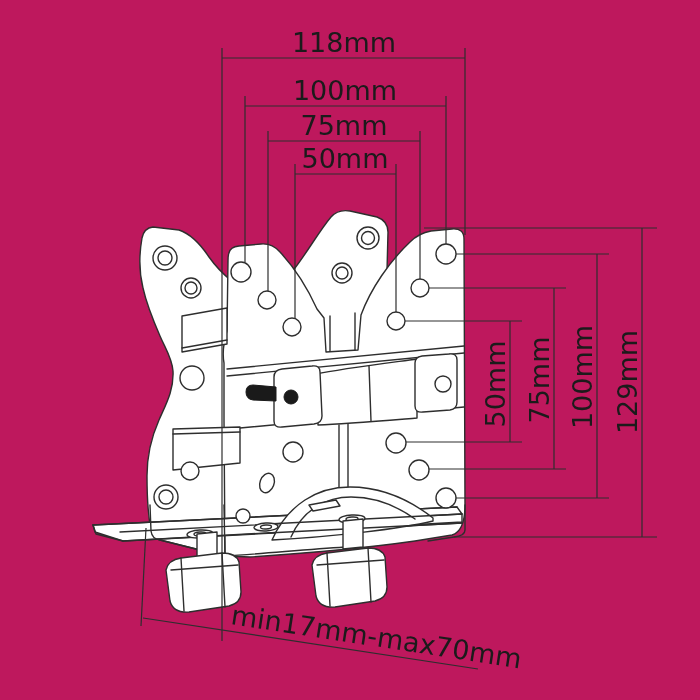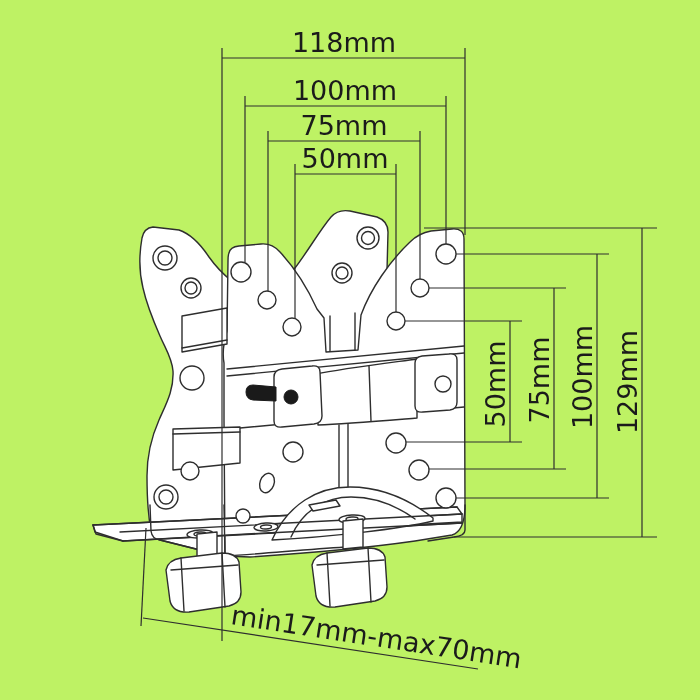--- a/index.html
+++ b/index.html
@@ -1,16 +1,16 @@
 <!DOCTYPE html>
 <html><head>
 <meta charset="utf-8">
 <style>
   html,body{margin:0;padding:0;background:#ffffff;}
-  .canvas{width:700px;height:700px;background:#bef264;position:relative;overflow:hidden;
+  .canvas{width:700px;height:700px;background:#be185d;position:relative;overflow:hidden;
           font-family:"DejaVu Sans","Liberation Sans",sans-serif;}
   svg{display:block;}
   .ln{fill:none;stroke:#2e2e2e;stroke-width:1.4;stroke-linecap:round;stroke-linejoin:round;}
   .fw{fill:#ffffff;stroke:#2e2e2e;stroke-width:1.4;stroke-linejoin:round;}
   .hole{fill:#ffffff;stroke:#2e2e2e;stroke-width:1.4;}
   .dark{fill:#1a1a1a;stroke:#1a1a1a;stroke-width:1;}
   .dim{fill:none;stroke:#2e2e2e;stroke-width:1.2;stroke-linecap:butt;}
   .lbl{font-family:"DejaVu Sans","Liberation Sans",sans-serif;font-size:27px;fill:#1b1b1b;}
 </style>
 </head>

